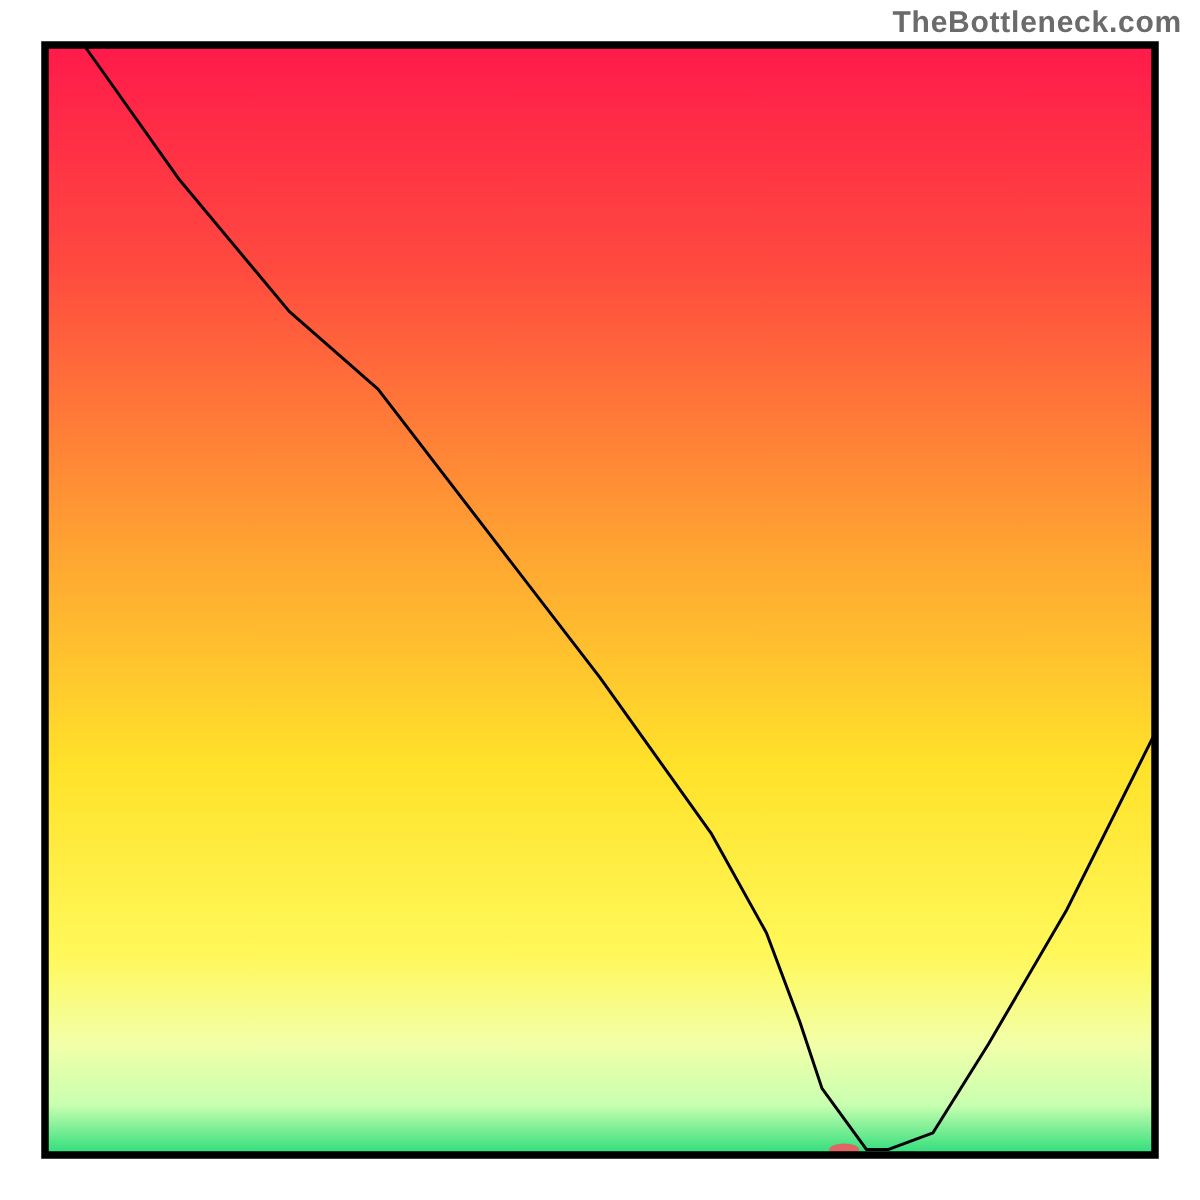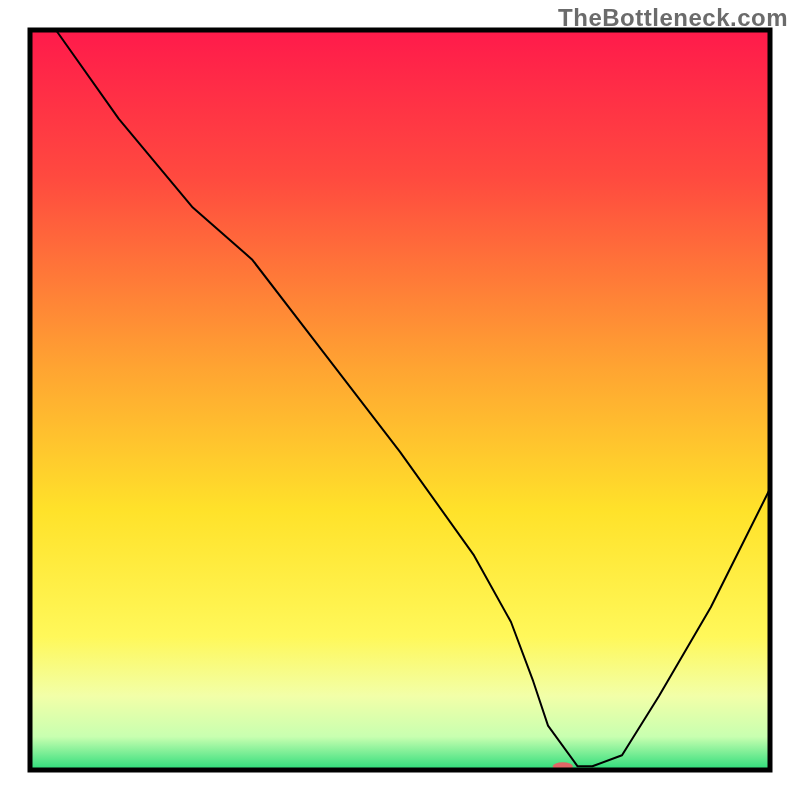--- a/index.html
+++ b/index.html
@@ -12,21 +12,21 @@
   }
   .figure {
     position: relative;
     width: 800px;
     height: 800px;
   }
   .watermark {
     position: absolute;
     top: 4px;
     right: 12px;
-    font-size: 24px;
+    font-size: 20px;
     font-weight: 600;
     color: #6b6b6b;
     letter-spacing: 0.5px;
   }
   svg.plot {
     position: absolute;
     top: 0;
     left: 0;
   }
 </style>

